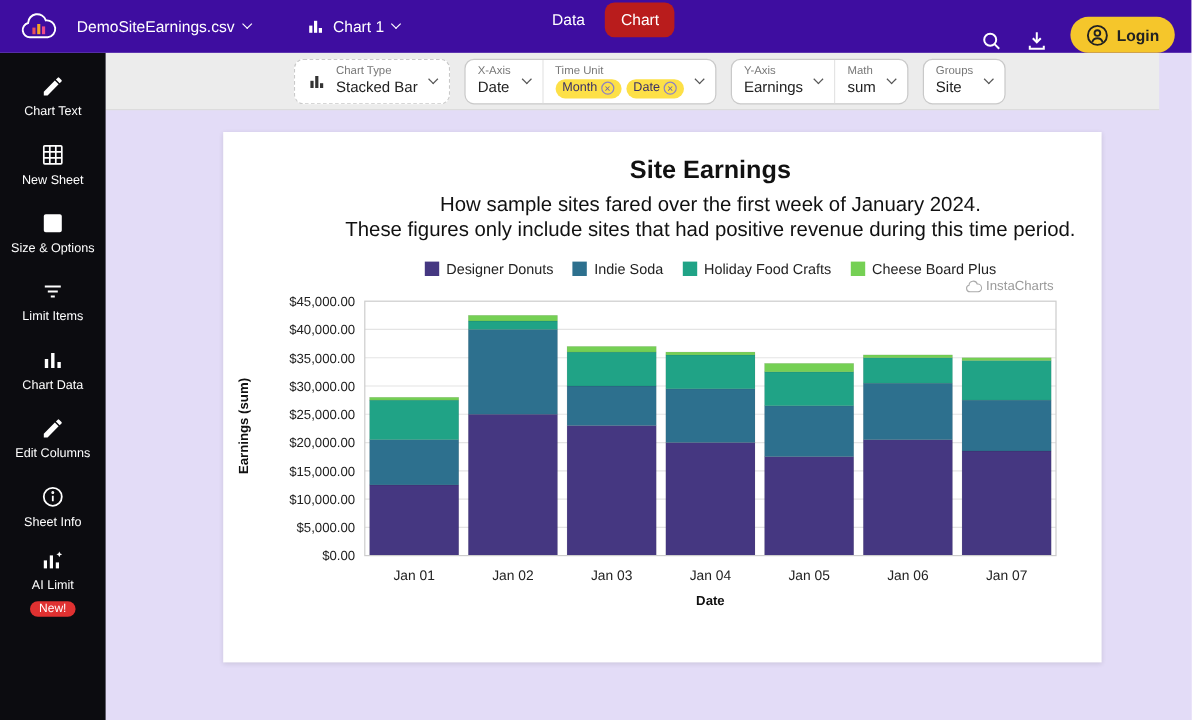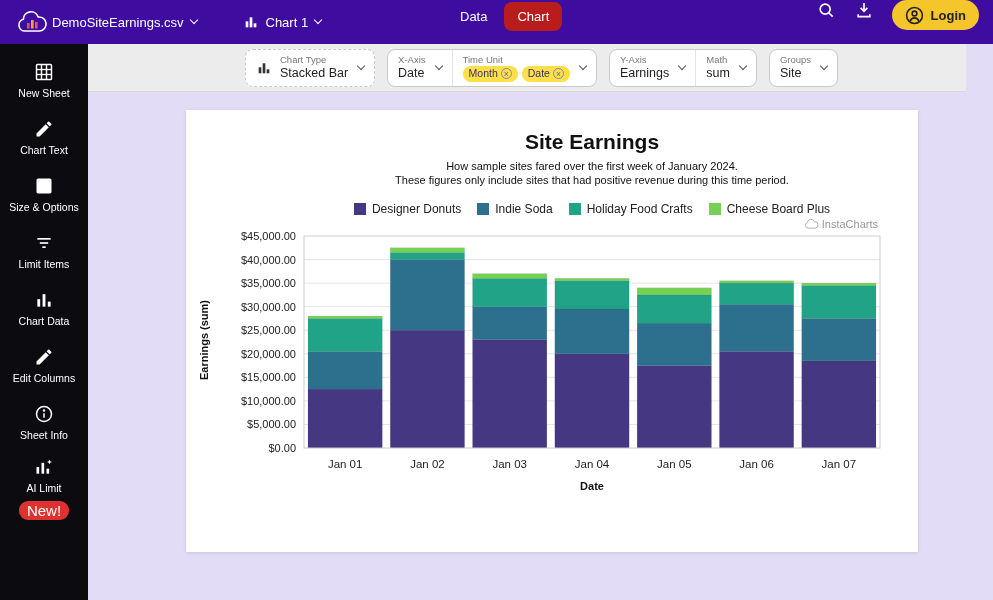--- a/index.html
+++ b/index.html
@@ -3,40 +3,40 @@
 <meta charset="utf-8">
 <style>
   * { margin:0; padding:0; box-sizing:border-box; }
   html,body { width:993px; height:600px; }
   body { font-family:"Liberation Sans", sans-serif; position:relative; overflow:hidden; background:#e3dcf7; }
 
   
   .topbar { position:absolute; top:0; left:0; width:993px; height:44px; background:#3e0da0;
             display:flex; align-items:center; color:#fff; z-index:10; }
   .logo { margin-left:16px; display:flex; align-items:center; cursor:pointer; }
-  .file-select { margin-left:4px; display:flex; align-items:center; gap:7px; font-size:13px; cursor:pointer; }
+  .file-select { margin-left:16px; display:flex; align-items:center; gap:7px; font-size:13px; cursor:pointer; }
   .chart-select { margin-left:46px; display:flex; align-items:center; gap:7px; font-size:13px; cursor:pointer; }
   .chev { display:inline-block; width:6px; height:6px; border-right:1.6px solid currentColor;
           border-bottom:1.6px solid currentColor; transform:rotate(45deg); margin-top:-4px; }
   .tabs { position:absolute; left:447px; top:0; height:32px; display:flex; align-items:center; gap:4px; }
   .tab { padding:7px 13px; font-size:13px; border-radius:8px; cursor:pointer; }
   .tab.active { background:#b91c1c; }
-  .top-right { position:absolute; right:14px; top:0; height:44px; display:flex; align-items:flex-start; gap:18px; }
+  .top-right { position:absolute; right:14px; top:0; height:44px; display:flex; align-items:flex-end; gap:18px; }
   .icon-btn { cursor:pointer; display:flex; align-items:center; }
   .login { display:flex; align-items:center; gap:7px; background:#f5c62b; border:none; border-radius:16px;
            height:30px; padding:0 13px; font-size:13px; font-weight:bold; color:#222;
            font-family:"Liberation Sans",sans-serif; cursor:pointer; }
 
   
   .sidebar { position:absolute; top:44px; left:0; width:88px; height:556px; background:#0c0c10;
              display:flex; flex-direction:column; padding-top:8px; z-index:9; }
   .side-item { width:88px; min-height:57px; display:flex; flex-direction:column; align-items:center;
                justify-content:center; gap:5px; color:#fff; font-size:10.5px; text-align:center;
                cursor:pointer; padding:6px 2px; }
-  .badge { background:#e03131; color:#fff; font-size:15px; padding:1px 8px; border-radius:9px; margin-top:2px; }
+  .badge { background:#e03131; color:#fff; font-size:10px; padding:1px 8px; border-radius:9px; margin-top:2px; }
 
   
   .toolbar { position:absolute; top:44px; left:88px; width:878px; height:48px; background:#ececec;
              border-bottom:1px solid #d8d8d8; display:flex; align-items:center; gap:12px; padding-left:157px; }
   .ctrl { background:#fff; border:1px solid #c9c9c9; border-radius:8px; height:38px;
           display:flex; align-items:center; }
   .ctrl.dashed { border-style:dashed; }
   .ctrl-sec { display:flex; align-items:center; gap:8px; padding:0 10px; height:100%; cursor:pointer; }
   .ctrl-sec + .ctrl-sec { border-left:1px solid #e4e4e4; }
   .ctrl-texts { display:flex; flex-direction:column; justify-content:center; line-height:1.25; }
@@ -48,21 +48,21 @@
           border-radius:9px; padding:1px 6px; font-size:10.5px; cursor:pointer; }
   .chip-x { display:inline-flex; align-items:center; justify-content:center; width:11px; height:11px;
             border:1px solid #8d82c2; border-radius:50%; font-size:8.5px; line-height:1; color:#6c60a8; }
 
   
   .main { position:absolute; top:92px; left:88px; width:905px; height:560px; background:#e3dcf7; }
   .card { position:absolute; left:98px; top:18px; width:732px; height:442px; background:#fff;
           box-shadow:0 1px 4px rgba(0,0,0,.10); padding-top:20px; }
   .chart-header { padding-left:80px; text-align:center; }
   .chart-title { font-size:21px; font-weight:bold; color:#111; }
-  .chart-subtitle { font-size:11px; color:#111; margin-top:6px; line-height:1.25; }
+  .chart-subtitle { font-size:17px; color:#111; margin-top:6px; line-height:1.25; }
   .legend { padding-left:80px; display:flex; justify-content:center; align-items:center; gap:16px; margin-top:14px; }
   .legend-item { display:inline-flex; align-items:center; gap:6px; font-size:12px; color:#222;justify-content:space-between; }
   .legend-swatch { width:12px; height:12px; display:inline-block; }
   .chart-row { position:relative; height:252px; margin-top:10px; }
   .chart-row svg.plot { position:absolute; left:30px; top:0; }
   .y-label { position:absolute; left:-72px; top:108px; width:180px; text-align:center; font-size:11px;
              font-weight:bold; color:#111; transform:rotate(-90deg); white-space:nowrap; }
   .watermark { position:absolute; top:-8px; right:40px; display:flex; align-items:center; gap:3px;
                color:#9a9a9a; font-size:11px; }
   .x-label { text-align:center; padding-left:80px; font-size:11px; font-weight:bold; color:#111; margin-top:2px; }
@@ -118,34 +118,34 @@
           <circle cx="12" cy="9.5" r="3"></circle>
           <path d="M6.5 19c1-2.6 3.1-4 5.5-4s4.5 1.4 5.5 4"></path>
       </svg>
       <span>Login</span>
     </button>
   </div>
 </div>
 
 <div class="sidebar">
   <div class="side-item">
+    <svg class="ic" width="20" height="20" viewBox="0 0 24 24">
+      <path d="M3 17.25V21h3.75L17.81 9.94l-3.75-3.75L3 17.25zM20.71 7.04c.39-.39.39-1.02 0-1.41l-2.34-2.34a1 1 0 0 0-1.41 0l-1.83 1.83 3.75 3.75 1.83-1.83z" fill="#fff"></path>
+    </svg>
+    <span>Chart Text</span>
+  </div>
+  <div class="side-item">
     <svg class="ic" width="20" height="20" viewBox="0 0 24 24" fill="none" stroke="#fff" stroke-width="1.7">
       <rect x="3" y="3" width="18" height="18" rx="1"></rect>
         <line x1="3" y1="9" x2="21" y2="9"></line>
         <line x1="3" y1="15" x2="21" y2="15"></line>
         <line x1="9" y1="3" x2="9" y2="21"></line>
         <line x1="15" y1="3" x2="15" y2="21"></line>
     </svg>
     <span>New Sheet</span>
-  </div>
-  <div class="side-item">
-    <svg class="ic" width="20" height="20" viewBox="0 0 24 24">
-      <path d="M3 17.25V21h3.75L17.81 9.94l-3.75-3.75L3 17.25zM20.71 7.04c.39-.39.39-1.02 0-1.41l-2.34-2.34a1 1 0 0 0-1.41 0l-1.83 1.83 3.75 3.75 1.83-1.83z" fill="#fff"></path>
-    </svg>
-    <span>Chart Text</span>
   </div>
   <div class="side-item">
     <svg class="ic" width="20" height="20" viewBox="0 0 24 24">
       <path d="M19 3H5c-1.1 0-2 .9-2 2v14c0 1.1.9 2 2 2h14c1.1 0 2-.9 2-2V5c0-1.1-.9-2-2-2zm-4.86 8.86l-3 3.87L9 13.14 6 17h12l-3.86-5.14z" fill="#fff"></path>
     </svg>
     <span>Size &amp; Options</span>
   </div>
   <div class="side-item">
     <svg class="ic" width="20" height="20" viewBox="0 0 24 24" fill="none" stroke="#fff" stroke-width="2">
       <line x1="4" y1="7" x2="20" y2="7"></line>

